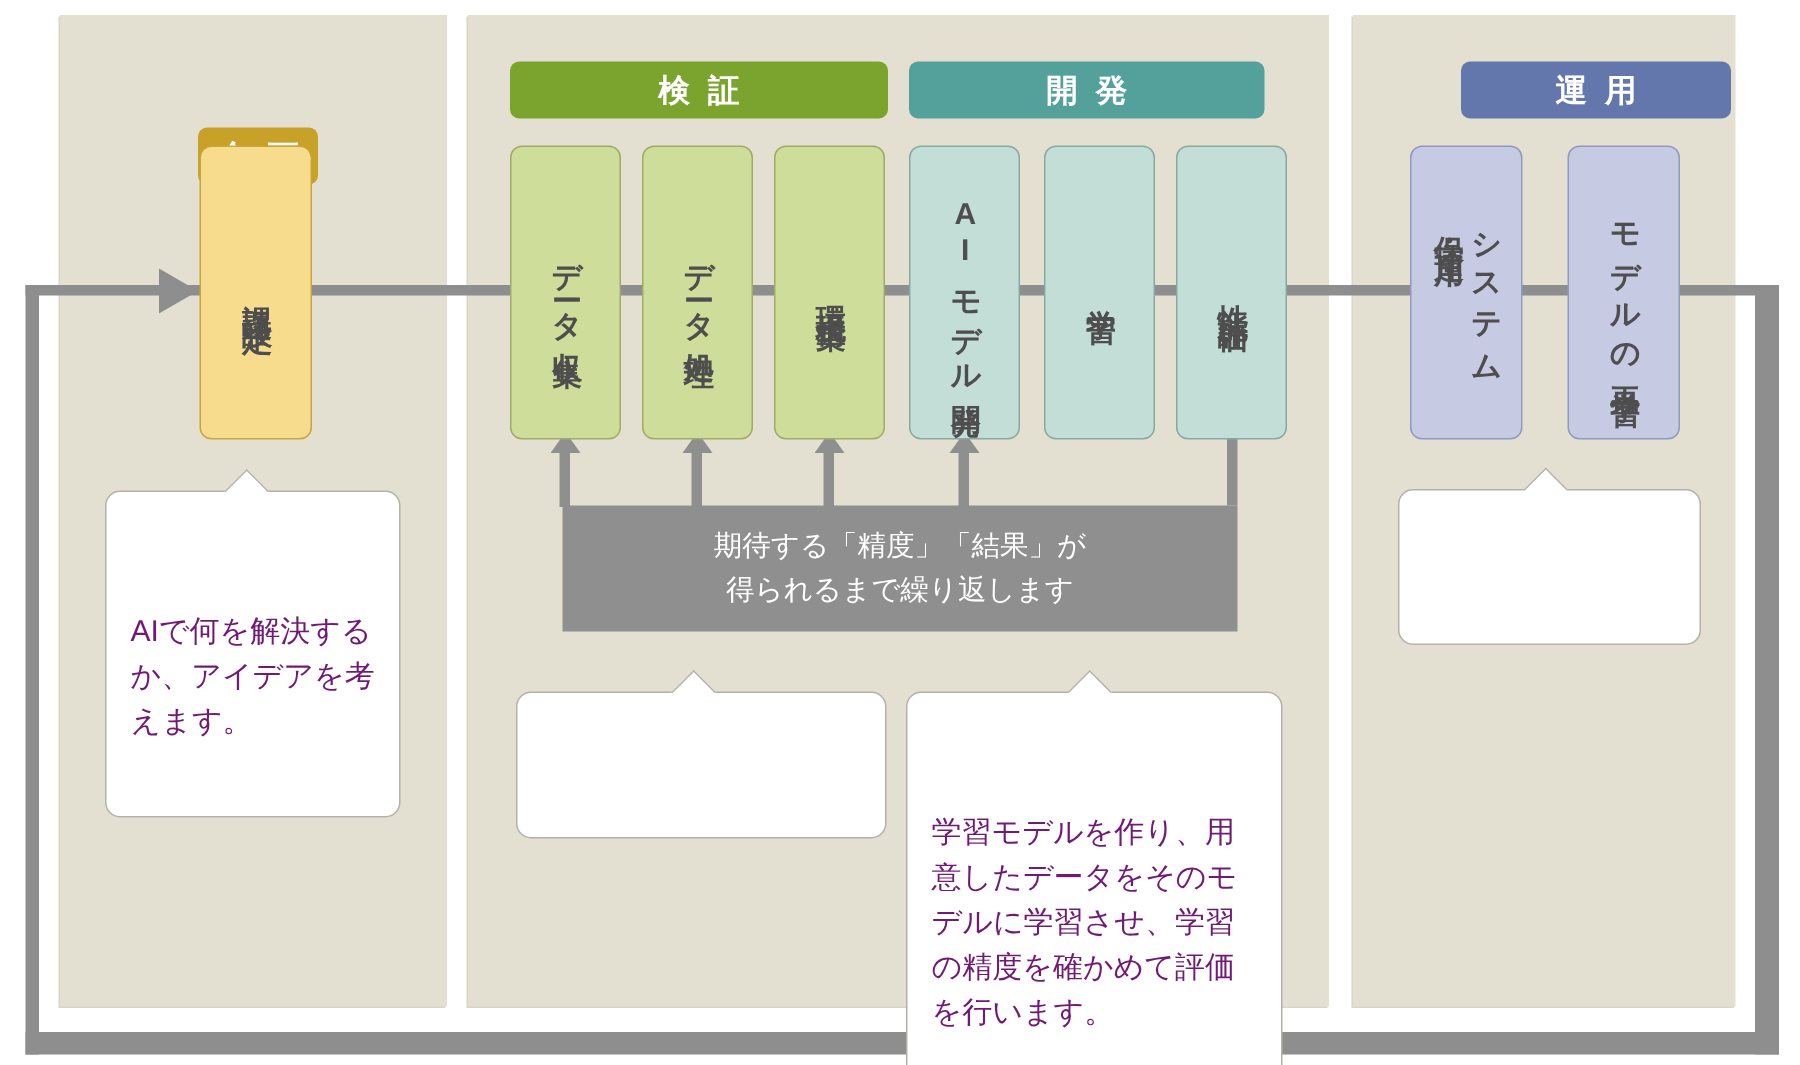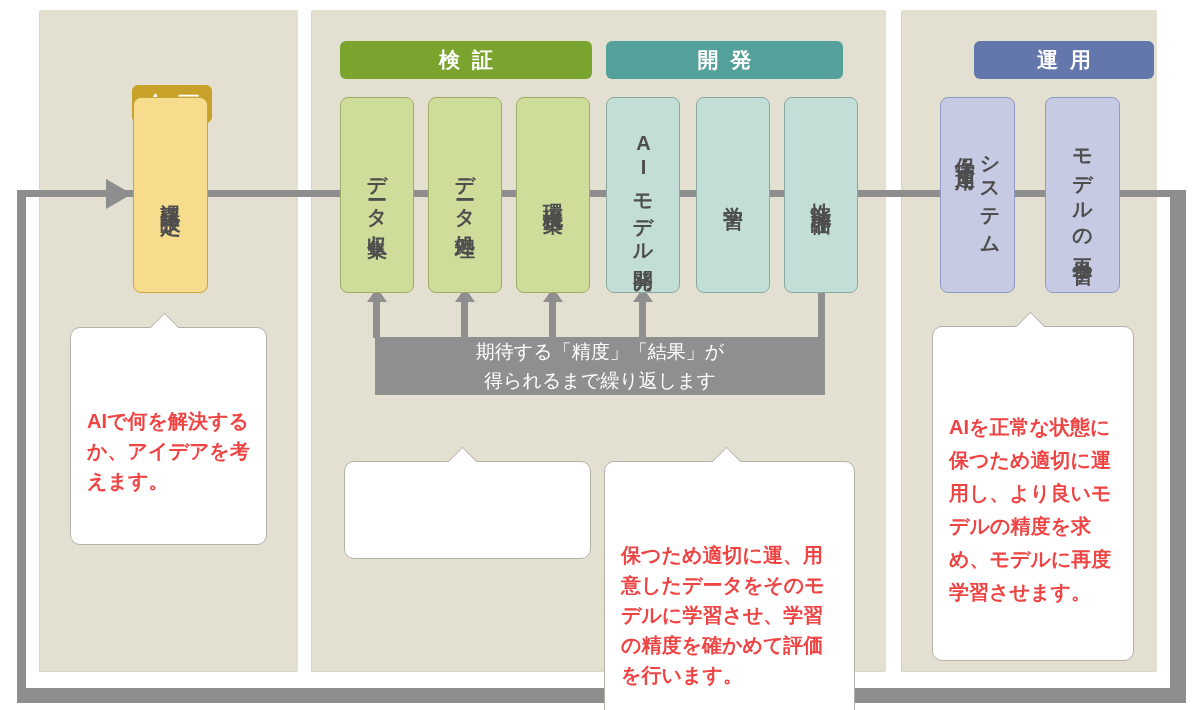--- a/index.html
+++ b/index.html
@@ -40,33 +40,33 @@
   #step1{left:133px;width:73px;}
   #step2{left:340px;}
   #step3{left:428px;}
   #step4{left:516px;}
   #step5{left:606px;}
   #step6{left:696px;}
   #step7{left:784px;}
   #step8{left:940px;width:73px;}
   #step9{left:1045px;width:73px;}
 
-  #feedback{position:absolute;left:375px;top:337px;width:450px;height:58px;background:#8f8f8f;
+  #feedback{position:absolute;left:375px;top:337px;width:450px;height:84px;background:#8f8f8f;
     color:#ffffff;display:flex;align-items:center;justify-content:center;text-align:center;
     font-size:19px;line-height:1.55;white-space:pre-line;z-index:2;}
   .stem{position:absolute;top:301px;width:7px;height:37px;background:#8f8f8f;z-index:1;}
   #stem1{left:373px;} #stem2{left:461px;} #stem3{left:549px;} #stem4{left:639px;}
   .ahead{position:absolute;top:288px;width:0;height:0;z-index:1;
     border-left:10px solid transparent;border-right:10px solid transparent;border-bottom:14px solid #8f8f8f;}
   #head1{left:367px;} #head2{left:455px;} #head3{left:543px;} #head4{left:633px;}
   #evalline{position:absolute;left:818px;top:290px;width:7px;height:47px;background:#8f8f8f;z-index:1;}
 
   .bubble{position:absolute;background:#ffffff;border:1px solid #b3b1a9;border-radius:10px;
-    color:#ef4444;font-size:20px;line-height:1.5;padding:18px 16px;box-sizing:border-box;
-    white-space:pre-line;z-index:3;font-weight:bold;}
+    color:#701a75;font-size:20px;line-height:1.5;padding:18px 16px;box-sizing:border-box;
+    white-space:pre-line;z-index:3;}
   .tail{position:absolute;top:-11px;width:20px;height:20px;background:#ffffff;
     border-left:1px solid #b3b1a9;border-top:1px solid #b3b1a9;transform:rotate(45deg);}
   #bubble1{left:70px;top:327px;width:197px;}
   #bubble1 .tail{left:83px;}
   #bubble2{left:344px;top:461px;width:247px;}
   #bubble2 .tail{left:107px;}
   #bubble3{left:604px;top:461px;width:251px;}
   #bubble3 .tail{left:111px;}
   #bubble4{left:932px;top:326px;width:202px;line-height:1.65;}
   #bubble4 .tail{left:87px;}
@@ -118,29 +118,23 @@
     <div class="tail"></div>
     <div>AIで何を解決する
 か、アイデアを考
 えます。</div>
   </div>
   <div class="bubble" id="bubble2">
     <div class="tail"></div>
   </div>
   <div class="bubble" id="bubble3">
     <div class="tail"></div>
-    <div>保つため適切に運、用
+    <div>学習モデルを作り、用
 意したデータをそのモ
 デルに学習させ、学習
 の精度を確かめて評価
 を行います。</div>
   </div>
   <div class="bubble" id="bubble4">
     <div class="tail"></div>
-    <div>AIを正常な状態に
-保つため適切に運
-用し、より良いモ
-デルの精度を求
-め、モデルに再度
-学習させます。</div>
   </div>
 
 </div>
 
 </body></html>

